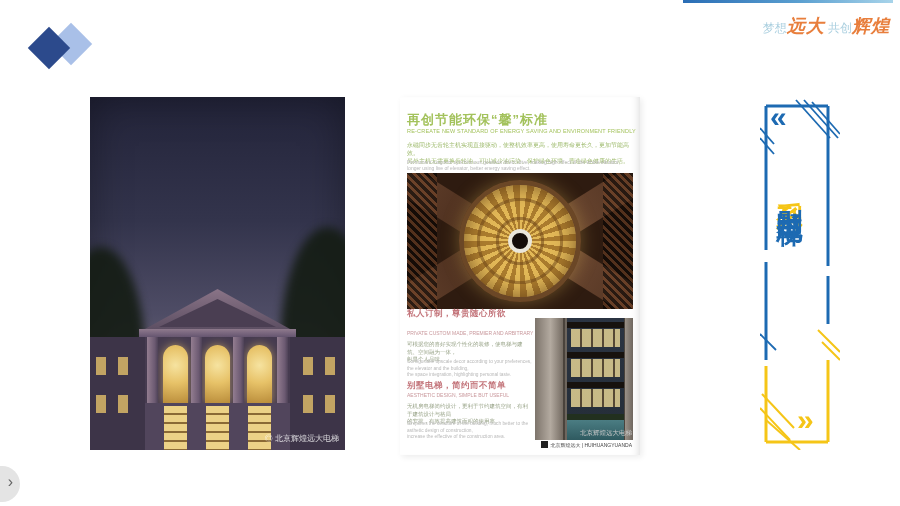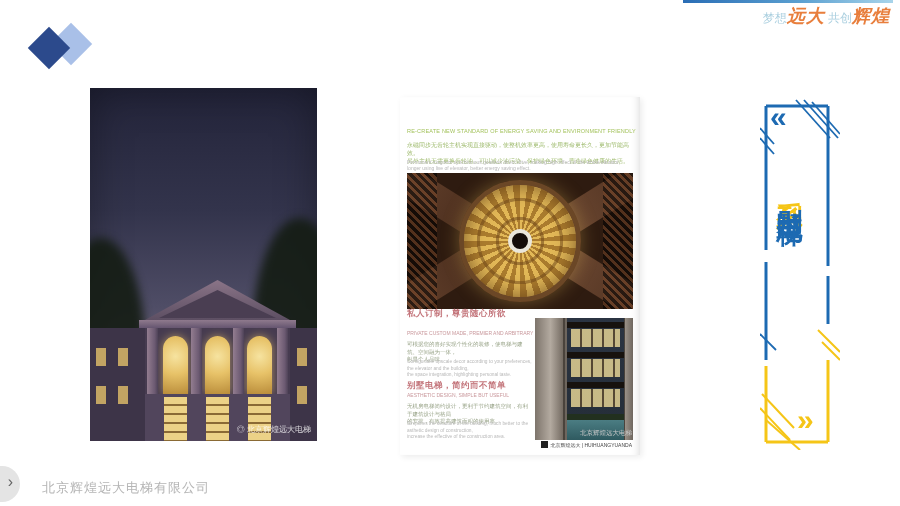--- a/index.html
+++ b/index.html
@@ -10,25 +10,25 @@
   .logo-diamonds { position:absolute; left:30px; top:24px; width:58px; height:46px; }
   .diamond { position:absolute; width:30px; height:30px; transform:rotate(45deg); }
   .diamond.dark { left:4px; top:9px; background:#2c4a8c; z-index:2; }
   .diamond.light { left:26px; top:5px; background:#a9c0e8; z-index:1; }
   .title-zh { position:absolute; left:88px; top:26px; font-size:31px; font-weight:bold; color:#31508f; letter-spacing:2px; }
   .title-en { position:absolute; left:90px; top:62px; font-size:11px; color:#a9b3c9; letter-spacing:4.5px; }
 
   
   .top-bar { position:absolute; left:683px; top:0; width:210px; height:3px;
              background:linear-gradient(90deg,#2a6db5,#5a9fd0 55%,#a8d4ea); }
-  .brand { position:absolute; right:10px; top:4px; font-size:12px; color:#aacfdf; white-space:nowrap; }
+  .brand { position:absolute; right:10px; top:14px; font-size:12px; color:#aacfdf; white-space:nowrap; }
   .brand .big { font-size:18px; font-weight:bold; color:#e87e3c; font-style:italic; font-family:"DejaVu Serif", serif; letter-spacing:1px; }
 
   
-  .photo { position:absolute; left:90px; top:88px; width:227px; height:353px; overflow:hidden;
+  .photo { position:absolute; left:90px; top:97px; width:255px; height:353px; overflow:hidden;
            background:linear-gradient(180deg,#23243a 0%,#33344c 35%,#4f4d66 62%,#756a7c 80%,#5d5468 100%);
            box-shadow:inset 0 0 40px rgba(0,0,0,.35); }
   .tree { position:absolute; background:#141c13; border-radius:50%; filter:blur(5px); opacity:.9; }
   .tree.l { left:-34px; top:150px; width:90px; height:230px; }
   .tree.r { right:-30px; top:130px; width:95px; height:240px; }
   .facade { position:absolute; left:55px; top:192px; width:145px; height:161px; }
   .pediment { position:absolute; left:0; top:0; width:145px; height:40px;
               background:linear-gradient(180deg,#8a7487,#5d4f63);
               clip-path:polygon(50% 0, 100% 100%, 0 100%); }
   .pediment:after { content:""; position:absolute; left:14px; top:10px; width:117px; height:28px;
@@ -159,20 +159,21 @@
       <div class="lowwall">
         <div class="tallwin" style="left:19px;"></div>
         <div class="tallwin" style="left:61px;"></div>
         <div class="tallwin" style="left:103px;"></div>
       </div>
     </div>
     <div class="photo-mark">◎ 北京辉煌远大电梯</div>
   </div>
 
   <div class="brochure">
+    <div class="b-h1">再创节能环保“馨”标准</div>
     <div class="b-h1en">RE-CREATE NEW STANDARD OF ENERGY SAVING AND ENVIRONMENT FRIENDLY</div>
     <div class="b-body">
       <span style="display:block">永磁同步无齿轮主机实现直接驱动，使整机效率更高，使用寿命更长久，更加节能高效。</span>
       <span style="display:block">另外主机无需更换齿轮油，可以减少油污染、保护绿色环境，营造绿色健康的生活。</span>
     </div>
     <div class="b-tiny">Permanent magnets synchronous gearless direct drive, making high effect of the whole elevator, longer using live of elevator, better energy saving effect.</div>
 
     <div class="dome">
       <div class="beam tl"></div>
       <div class="beam tr"></div>
@@ -263,15 +264,14 @@
         <path d="M6 322 L40 352"></path>
     </g>
   </svg>
   <div class="chevL">«</div>
   <div class="chevR">»</div>
   <div class="vtext"><span class="y">系列</span><span class="b">别墅电梯</span></div>
 
   <div class="nav-btn">
     <span>›</span>
   </div>
-  <div class="company">北京辉煌远大电梯有限公司</div>
 
 </div>
 
 </body></html>

